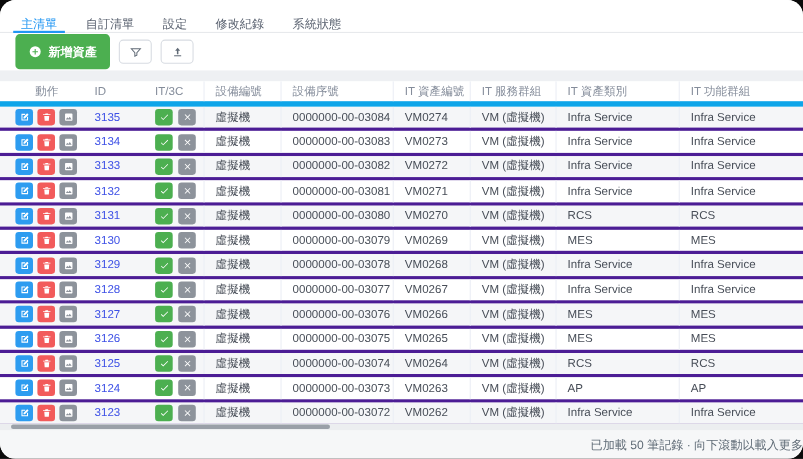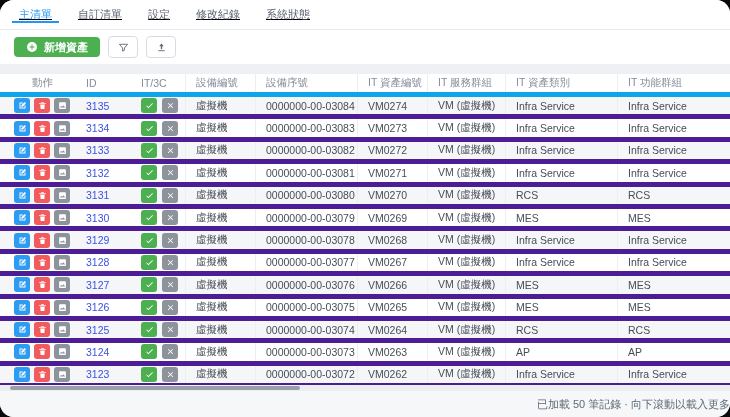--- a/index.html
+++ b/index.html
@@ -2,48 +2,48 @@
 <html><head>
 <meta charset="utf-8">
 <style>
   * { margin:0; padding:0; box-sizing:border-box; }
   html,body { width:730px; height:417px; background:#0a0a0a; font-family:"Liberation Sans", sans-serif; }
   .window {
     width:730px; height:417px; background:#ffffff; border-radius:14px;
     overflow:hidden; display:flex; flex-direction:column;
   }
   
-  .tabbar { height:30px; display:flex; align-items:center; padding-left:6px;
-            border-bottom:1px solid #e7e9ec; background:#fff; flex:none;text-decoration:underline; }
+  .tabbar { height:30px; display:flex; align-items:flex-end; padding-left:6px;
+            border-bottom:1px solid #e7e9ec; background:#fff; flex:none; }
   .tab { display:flex; align-items:center; padding:0 13px; font-size:11px; color:#5a6270;
          cursor:pointer; position:relative; }
   .tab.active { color:#2196f3; }
   .tab.active::after { content:""; position:absolute; left:6px; right:6px; bottom:-1px;
          height:2px; background:#2196f3; }
   
   .toolbar { height:34px; display:flex; align-items:center; gap:8px; padding:0 14px;
              background:#fff; flex:none; }
-  .btn-add { height:20px; display:flex; align-items:center; gap:6px; padding:0 12px;
+  .btn-add { height:32px; display:flex; align-items:center; gap:6px; padding:0 12px;
              background:#4caf50; color:#fff; border:none; border-radius:4px;
              font-size:11px; font-weight:bold; font-family:inherit; cursor:pointer; }
   .btn-plain { height:22px; width:30px; display:flex; align-items:center; justify-content:center;
              background:#fff; border:1px solid #d8dce2; border-radius:4px; cursor:pointer; }
   .btn-plain svg { width:11px; height:11px; }
   .band { height:10px; background:#eef0f3; flex:none; }
   
   .grid { display:grid; grid-template-columns:72px 55px 48px 70px 102px 70px 78px 112px 1fr;
           padding-left:10px; align-items:stretch; }
   .thead { height:23px; border-bottom:5px solid #0ea5e9; background:#fff; flex:none; }
   .th { display:flex; align-items:center; font-size:10.5px; color:#848c9a; overflow:hidden;
         white-space:nowrap; }
   .th.bordered, .td.bordered { border-left:1px solid #ebeef5; padding-left:10px; }
   .th.pad-center { padding-left:22px; }
   .th.pad-sm, .td.pad-sm { padding-left:4px; }
   .tbody { height:288px; overflow:hidden; flex:none; }
-  .tr { height:22.4px; border-bottom:5px solid #4c1d95; background:#fff; }
+  .tr { height:22.4px; border-bottom:3px solid #4c1d95; background:#fff; }
   .tr.odd { background:#f5f6f8; }
   .td { display:flex; align-items:center; font-size:10.5px; color:#474d57; overflow:hidden;
         white-space:nowrap; }
   .td.col-actions { gap:4px; padding-left:4px; }
   .id-link { color:#3d50e6; text-decoration:none; font-size:10.5px; cursor:pointer; }
   .mini { width:16px; height:15px; border:none; border-radius:3px; display:flex;
           align-items:center; justify-content:center; cursor:pointer; padding:0; flex:none; }
   .mini svg { width:9px; height:9px; fill:#fff; }
   .mini.blue { background:#2d9cf0; }
   .mini.red { background:#f25b5b; }

